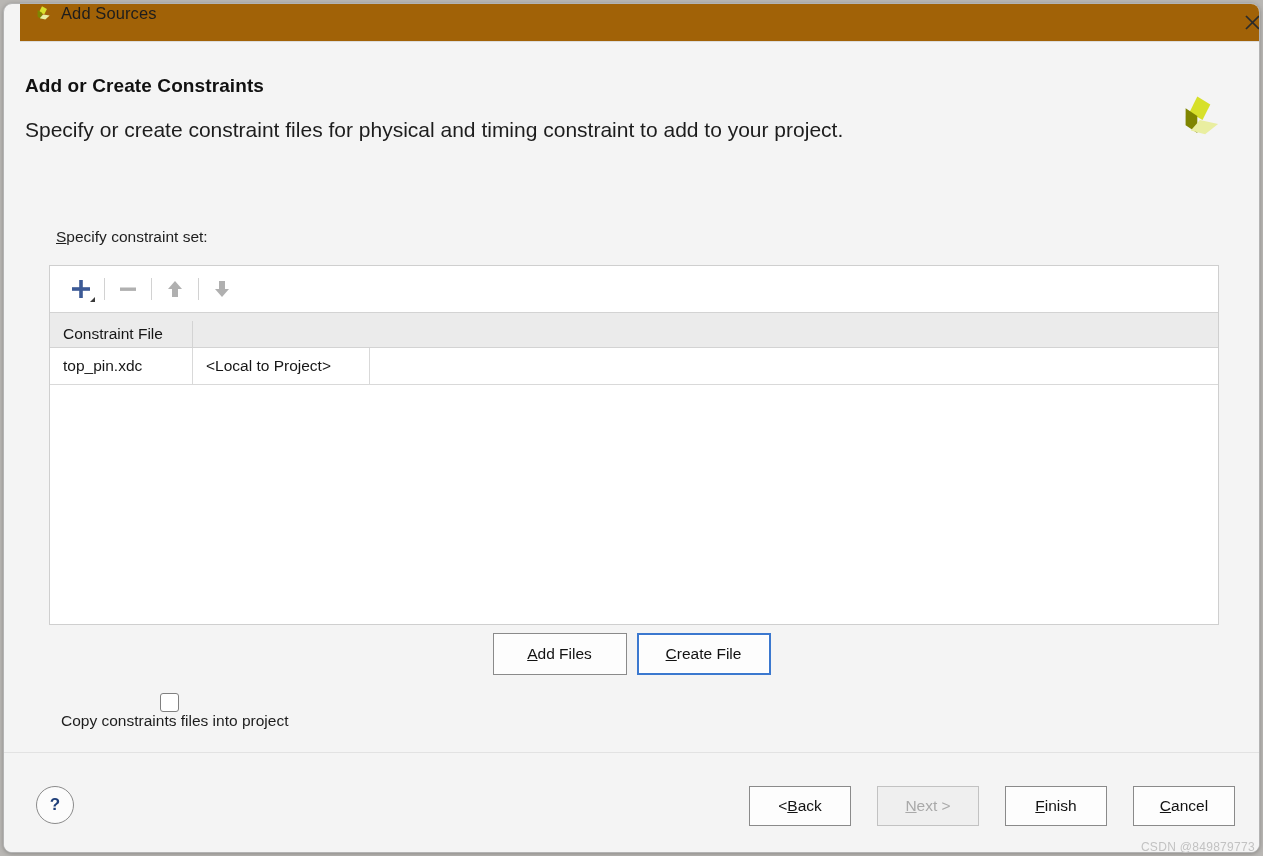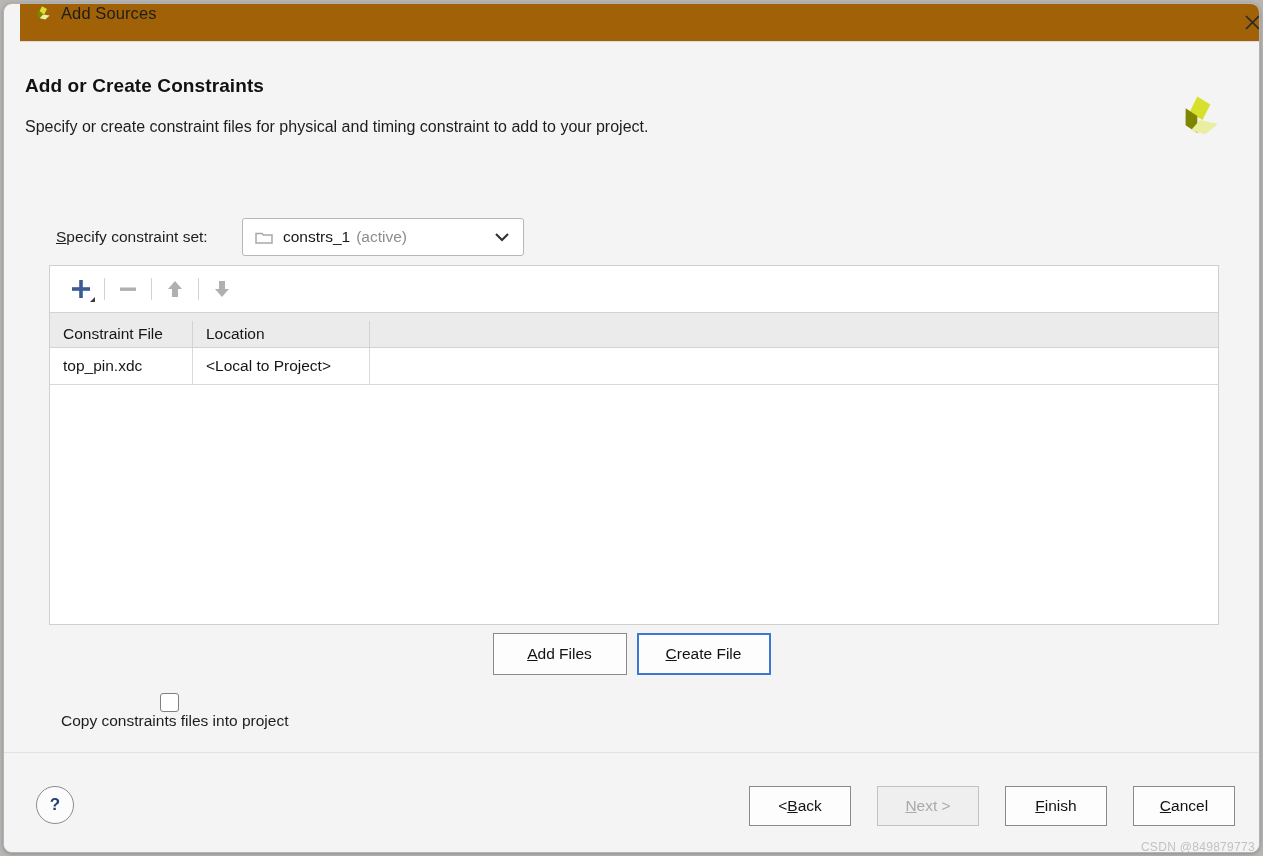--- a/index.html
+++ b/index.html
@@ -73,21 +73,21 @@
     position: absolute;
     left: 21px; top: 33px;
     font-size: 19px;
     font-weight: bold;
     color: #111;
     letter-spacing: .1px;
   }
   #page-subtitle {
     position: absolute;
     left: 21px; top: 76px;
-    font-size: 16px;
+    font-size: 21px;
     color: #1d1d1d;
   }
   #brand-logo {
     position: absolute;
     right: 37px; top: 52px;
     width: 52px; height: 52px;
   }
 
   
   #body {
@@ -362,30 +362,20 @@
       <polygon points="12,11 21,17 21,30 12,24" fill="#7f8500"></polygon>
       <polygon points="23,20 37,23 27,31 16,28" fill="#e9eea0"></polygon>
     </svg>
   </div>
 
   <div id="body">
 
     <div id="cset-row">
       <div id="cset-label"><u>S</u><span>pecify constraint set:</span></div>
 
-      <div id="cset-combo">
-        <svg id="cset-folder" width="18" height="15" viewBox="0 0 18 15">
-          <path d="M1 3.5 L1 13 L17 13 L17 5 L8.5 5 L7 3.5 Z" fill="none" stroke="#a8a8a8" stroke-width="1.5"></path>
-        </svg>
-        <span id="cset-value">constrs_1</span>
-        <span id="cset-suffix">(active)</span>
-        <svg id="cset-arrow" width="16" height="12" viewBox="0 0 16 12">
-          <polyline points="2,3 8,9 14,3" fill="none" stroke="#333" stroke-width="2.2"></polyline>
-        </svg>
-      </div>
     </div>
 
     <div id="panel">
 
       <div id="toolbar">
         <div class="tb-btn">
           <svg width="22" height="22" viewBox="0 0 22 22">
             <rect x="9.2" y="2" width="3.6" height="18" fill="#3c5a96"></rect>
             <rect x="2" y="9.2" width="18" height="3.6" fill="#3c5a96"></rect>
           </svg>
@@ -406,21 +396,20 @@
         <div class="tb-sep"></div>
         <div class="tb-btn">
           <svg width="22" height="22" viewBox="0 0 22 22">
             <polygon points="11,19 18,11 14,11 14,3 8,3 8,11 4,11" fill="#b0b0b0"></polygon>
           </svg>
         </div>
       </div>
 
       <div id="thead">
         <div class="th c0">Constraint File</div>
-        <div class="th c1">Location</div>
         <div class="th cfill"></div>
       </div>
 
       <div class="trow">
         <div class="td c0">top_pin.xdc</div>
         <div class="td c1">&lt;Local to Project&gt;</div>
         <div class="td cfill"></div>
       </div>
     </div>
 

